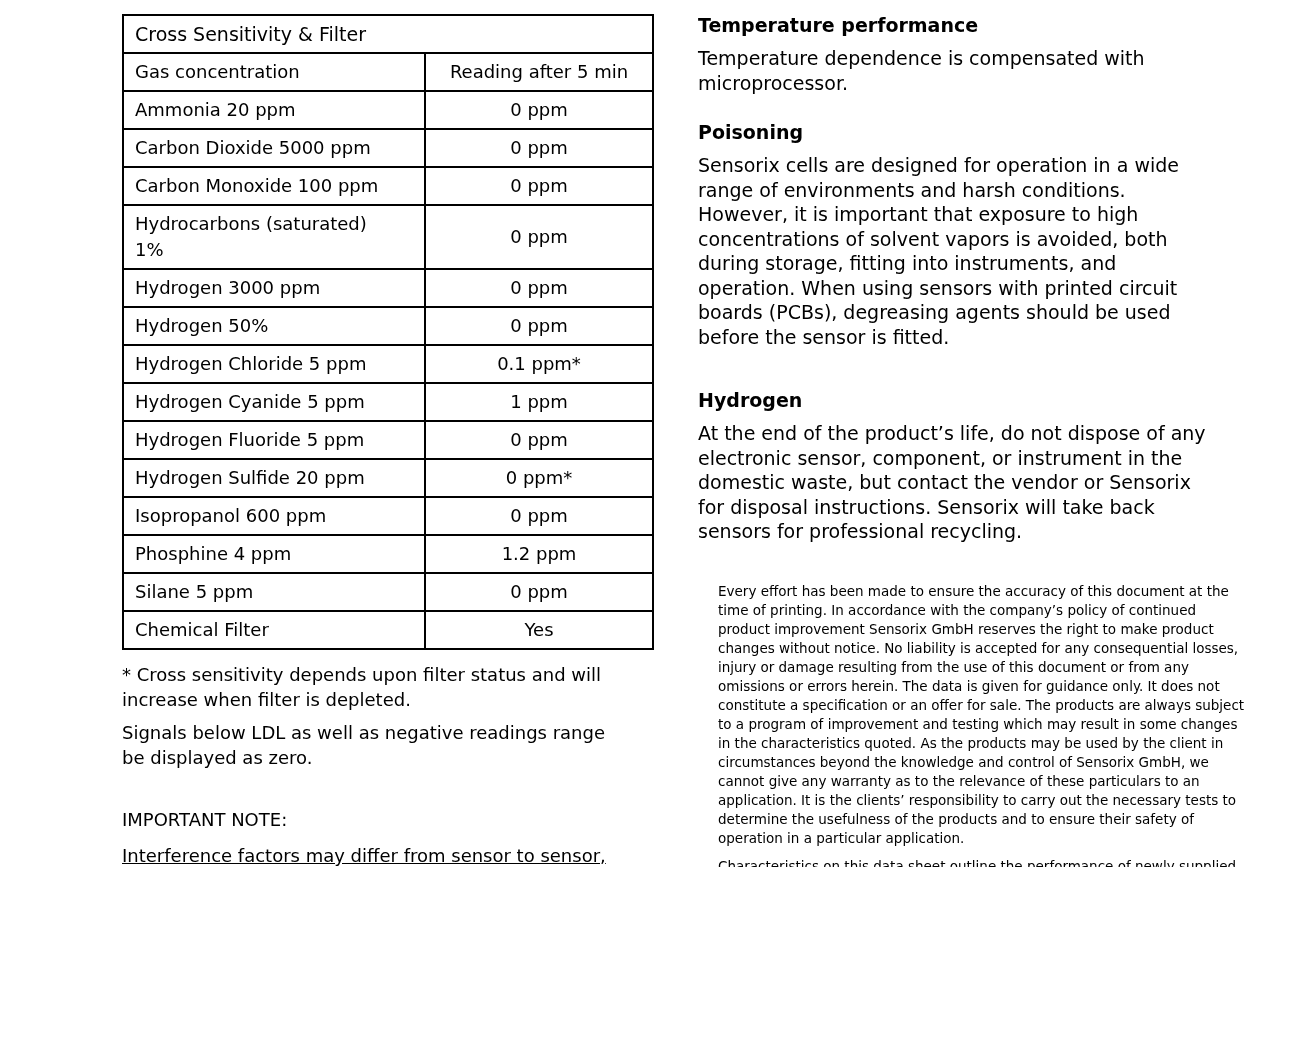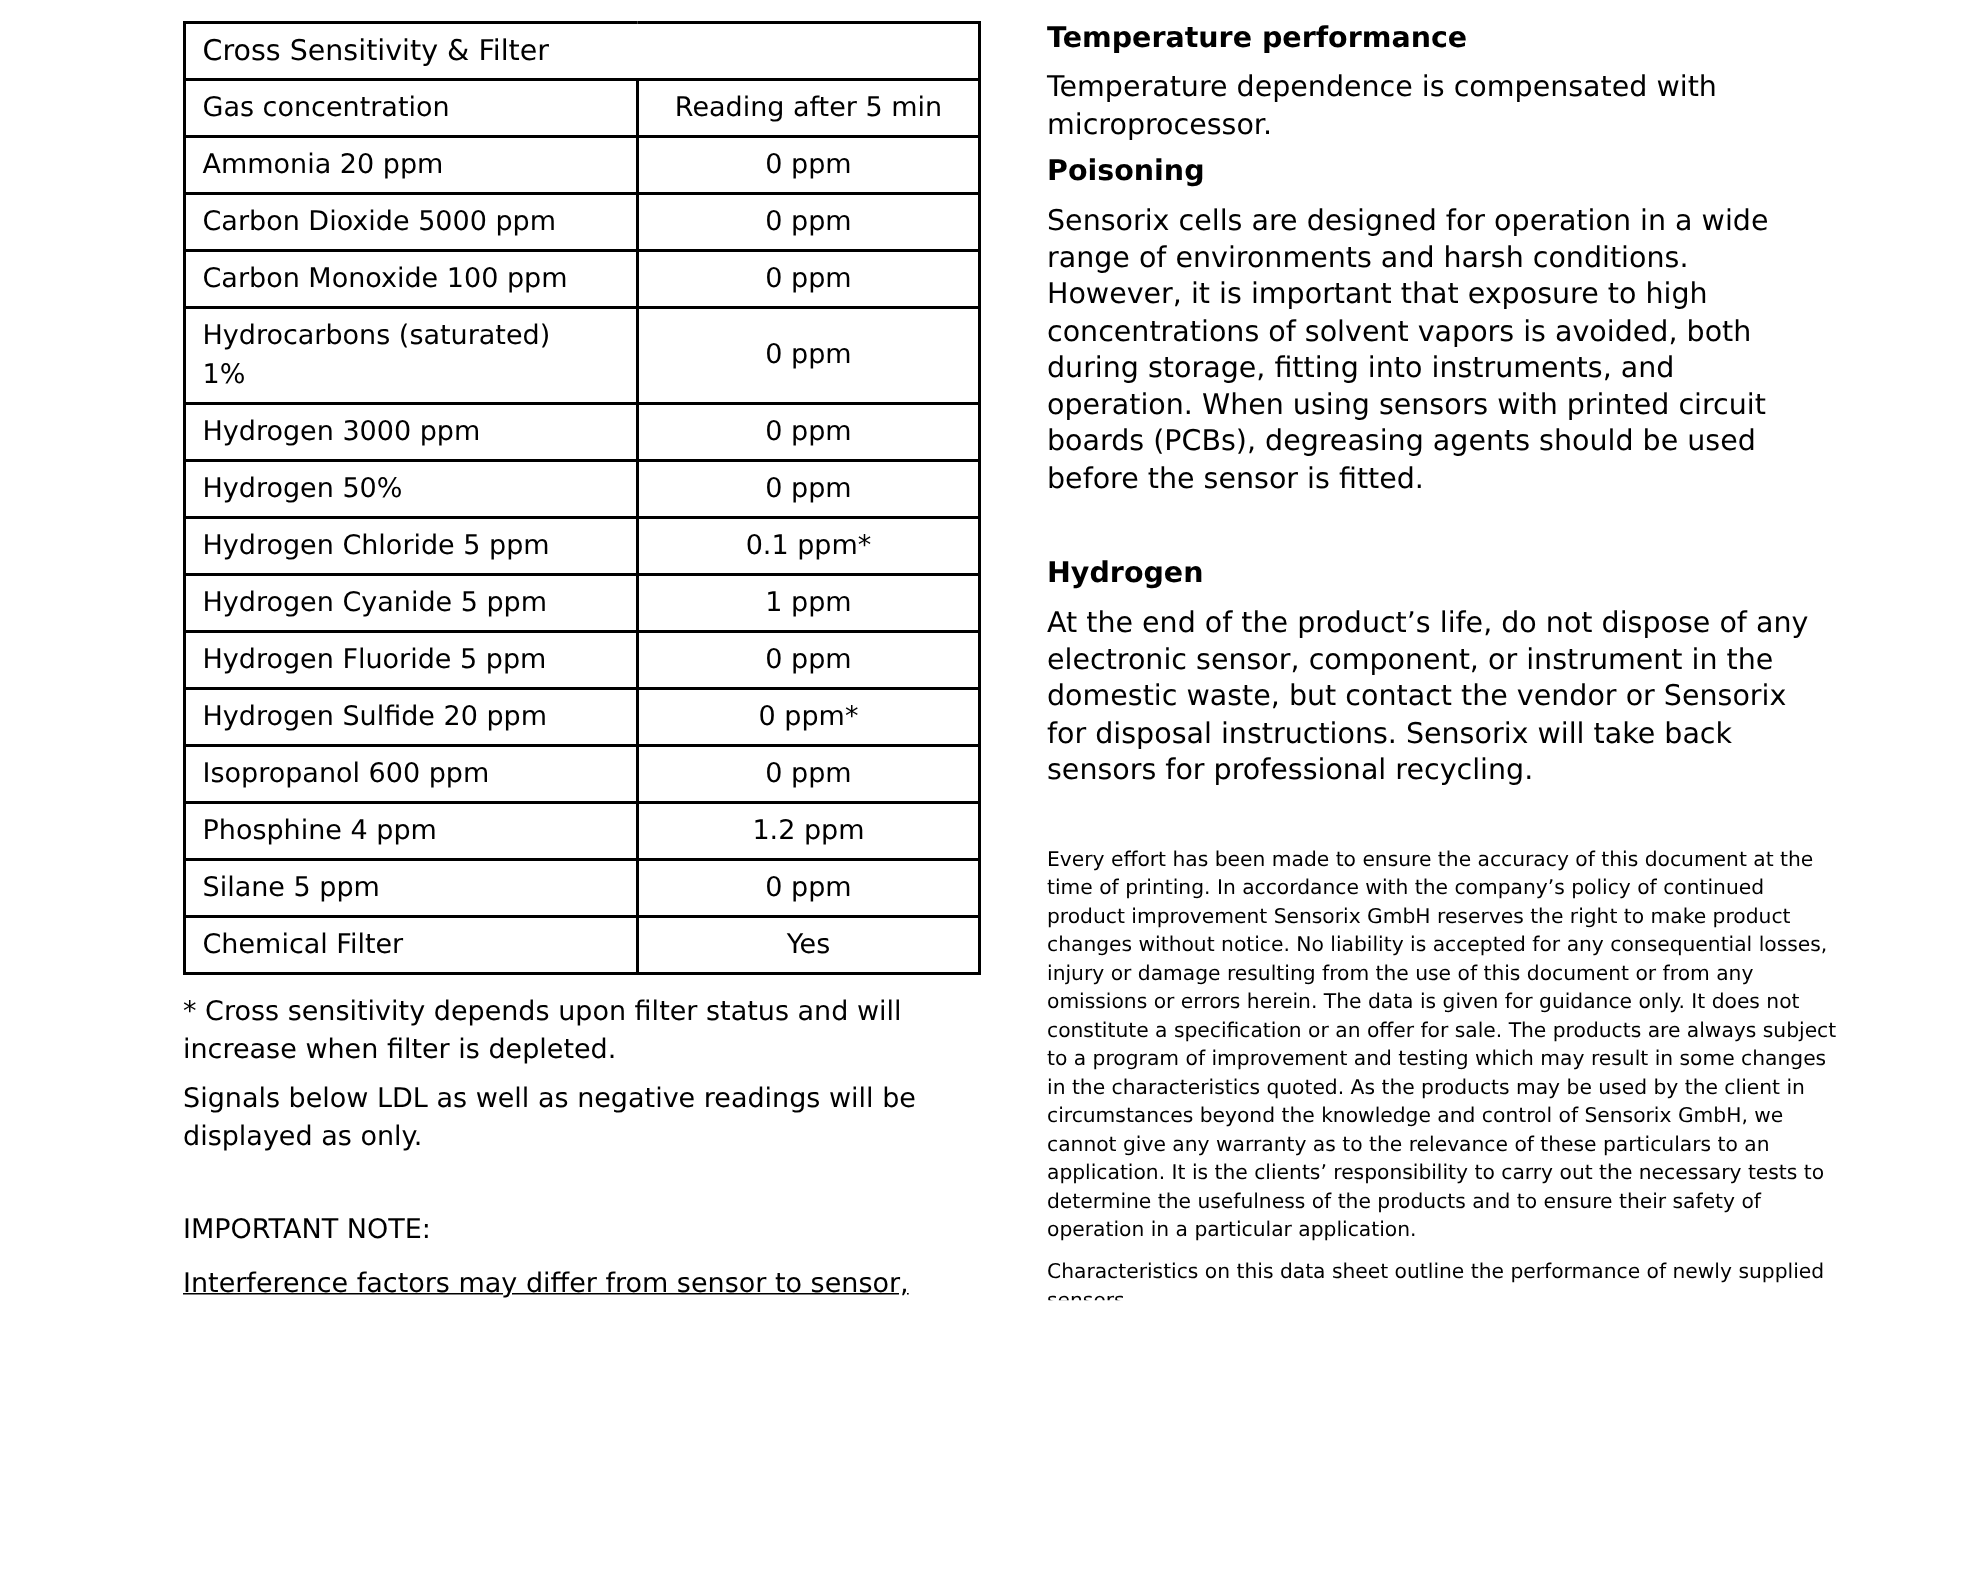--- a/index.html
+++ b/index.html
@@ -73,27 +73,28 @@
     font-size: 19px;
     font-weight: bold;
     line-height: 23px;
   }
   .section-body {
     margin-top: 9px;
     width: 518px;
     font-size: 19px;
     line-height: 24.5px;
   }
-  .heading-poisoning { margin-top: 8px; }
+  .heading-poisoning { margin-top: 26px; }
   .heading-recycling { margin-top: 40px; }
   .disclaimer {
     margin-top: 38px;
     width: 532px;
     font-size: 13.5px;
     line-height: 19px;
+    margin-left: 20px;
   }
   .disclaimer-p2 { margin-top: 9px; }
 </style>
 </head>
 <body>
 
 <div class="page">
 
   <div class="left-col">
 
@@ -164,21 +165,21 @@
         <td class="reading">0 ppm</td>
       </tr>
       <tr>
         <td>Chemical Filter</td>
         <td class="reading">Yes</td>
       </tr>
     </tbody>
       </table>
 
     <p class="note note-footnote">* Cross sensitivity depends upon filter status and will increase when filter is depleted.</p>
-    <p class="note note-ldl">Signals below LDL as well as negative readings will be displayed as only.</p>
+    <p class="note note-ldl">Signals below LDL as well as negative readings range be displayed as zero.</p>
     <p class="important-title">IMPORTANT NOTE:</p>
     <p class="important-body">Interference factors may differ from sensor to sensor, with changing ambient conditions and with lifetime. It is not advisable to calibrate with interference gases. This table does not claim to be complete. The sensor may also be sensitive to other gases.</p>
 
   </div>
 
   <div class="right-col">
 
     <h3 class="section-heading">Temperature performance</h3>
     <p class="section-body">Temperature dependence is compensated with microprocessor.</p>
 

